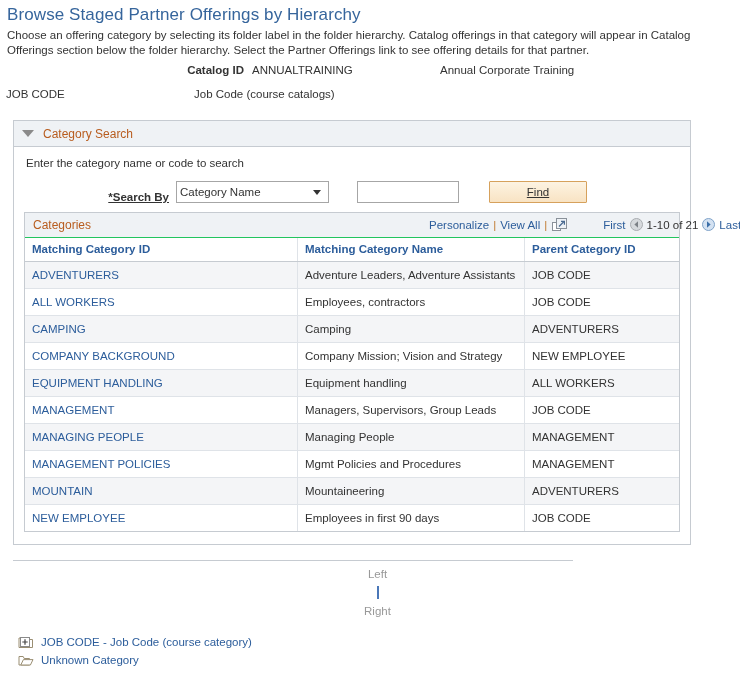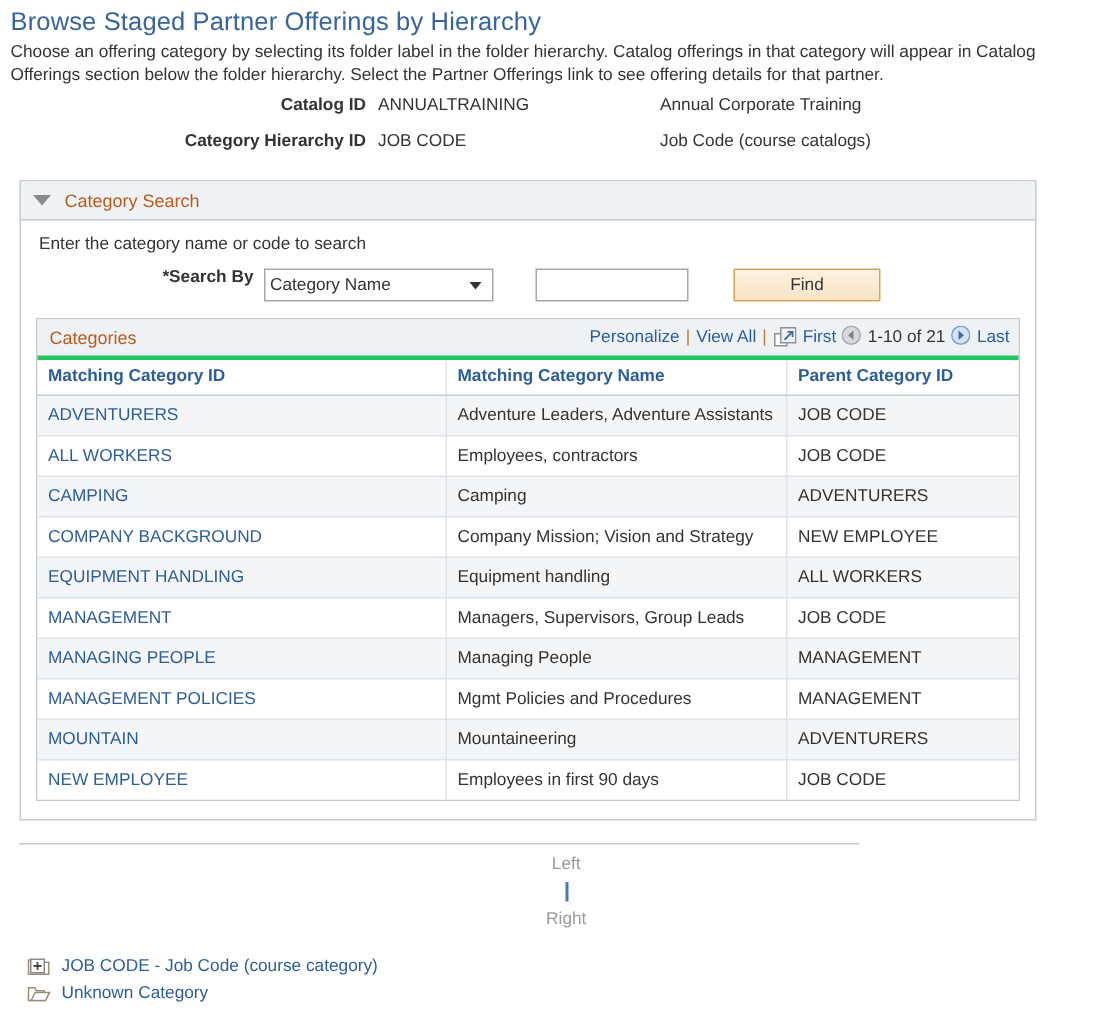--- a/index.html
+++ b/index.html
@@ -90,23 +90,24 @@
   }
   .hint-text {
     font-size: 11.5px;
     color: #333333;
     margin: 1px 0 10px 2px;
   }
 
   
   .search-row {
     display: flex;
-    align-items: flex-start;
+    align-items: flex-end;
     margin: 0 0 9px 0;
     height: 24px;
+    text-decoration: underline;
   }
   .search-label {
     width: 152px;
     text-align: right;
     font-size: 11.5px;
     font-weight: bold;
     color: #333333;
     padding-right: 7px;
     box-sizing: border-box;
   }
@@ -163,26 +164,27 @@
   }
 
   
   .grid-wrap {
     border: 1px solid #c6cbd1;
     background: #ffffff;
     margin: 2px 0 0 0;
   }
   .grid-topbar {
     background: #eff2f5;
-    border-bottom: 3px solid #22c55e;
+    border-bottom: 1px solid #22c55e;
     height: 24px;
     display: flex;
     align-items: center;
     font-size: 11.5px;
     padding: 0 6px 0 8px;
+    gap: 36px;
   }
   .grid-name {
     color: #b85c1e;
     font-size: 12px;
     flex: 0 0 auto;
   }
   .grid-actions {
     margin-left: 302px;
     display: flex;
     align-items: center;
@@ -290,21 +292,20 @@
   <h1 class="page-title">Browse Staged Partner Offerings by Hierarchy</h1>
   <div class="page-instructions">Choose an offering category by selecting its folder label in the folder hierarchy. Catalog offerings in that category will appear in Catalog Offerings section below the folder hierarchy. Select the Partner Offerings link to see offering details for that partner.</div>
 
   <div class="keyfields">
     <div class="keyrow">
       <span class="klabel">Catalog ID</span>
       <span class="kvalue">ANNUALTRAINING</span>
       <span class="kdesc">Annual Corporate Training</span>
     </div>
     <div class="keyrow">
-      <span class="klabel">Category Hierarchy ID</span>
       <span class="kvalue">JOB CODE</span>
       <span class="kdesc">Job Code (course catalogs)</span>
     </div>
   </div>
 
   <div class="groupbox">
 
     <div class="groupbox-header">
       <span class="collapse-tri"></span>
       <span class="groupbox-title">Category Search</span>

